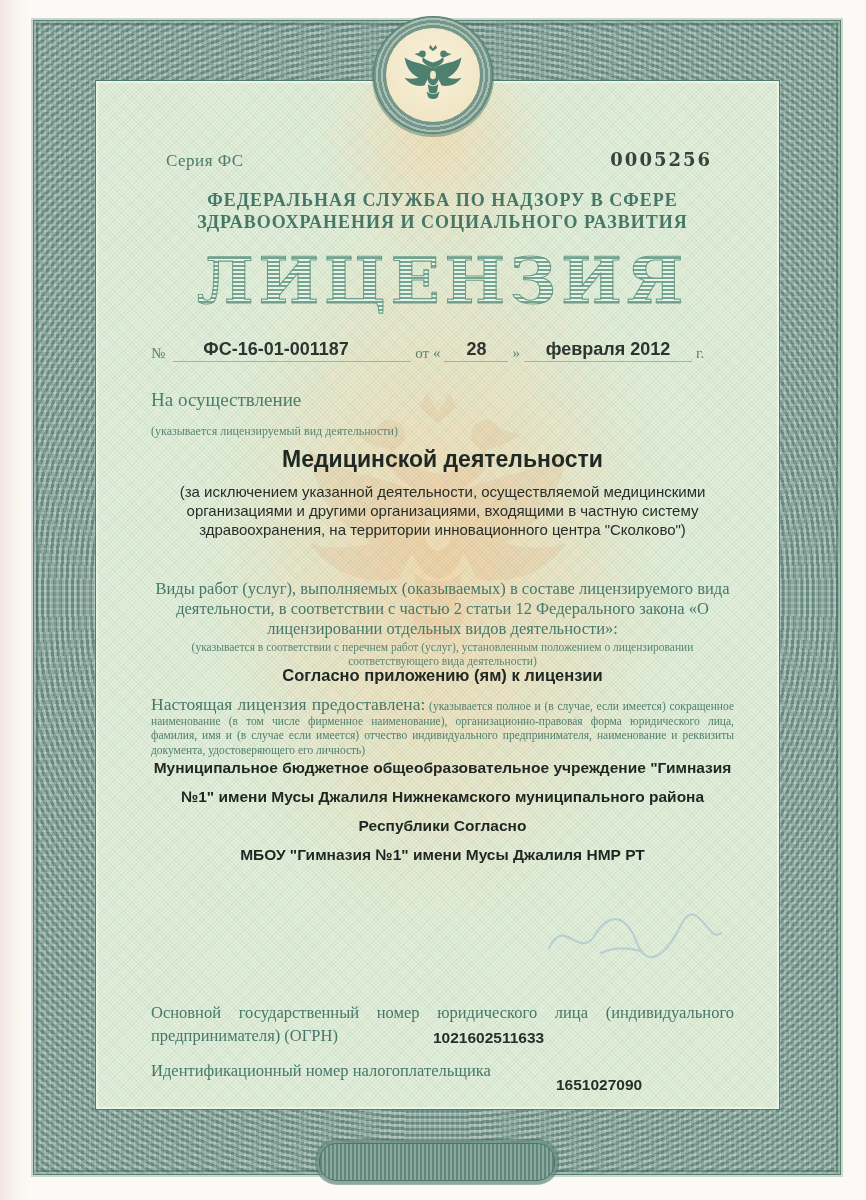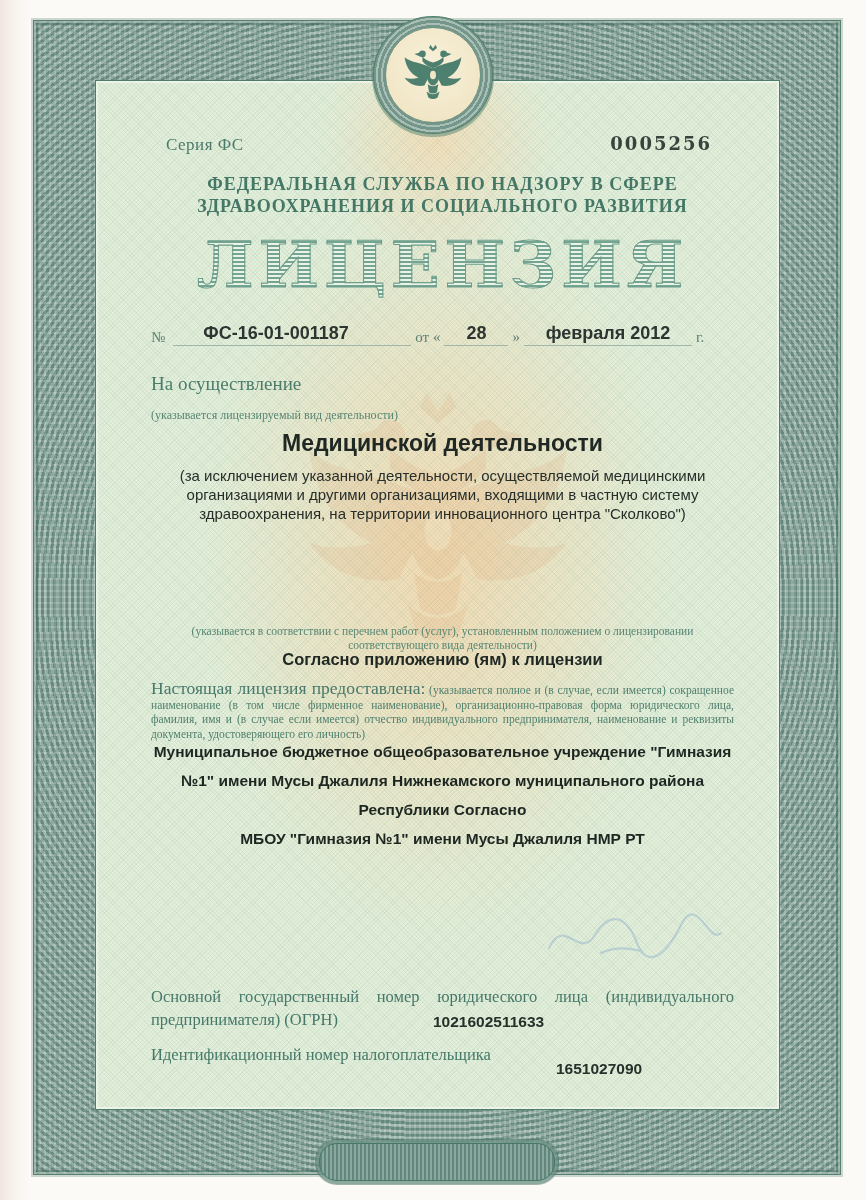--- a/index.html
+++ b/index.html
@@ -67,21 +67,21 @@
   .watermark{
     position:absolute;left:50%;top:300px;transform:translateX(-50%);
     width:300px;height:300px;opacity:.12;pointer-events:none;
   }
   
   .signature{
     position:absolute;left:445px;top:822px;width:190px;height:70px;opacity:.30;
   }
   
   .content{position:absolute;inset:0;}
-  .blk{position:absolute;left:55px;width:583px;}
+  .blk{position:absolute;left:55px;width:583px;margin-top:16px;}
   .sans{font-family:"Liberation Sans", sans-serif;}
 
   .series-row{top:52px;display:flex;justify-content:space-between;align-items:baseline;padding:0 22px 0 15px;box-sizing:border-box;}
   .series-label{font-size:17px;color:#4c7a6a;letter-spacing:.5px;}
   .form-number{font-family:"DejaVu Serif", serif;font-weight:bold;font-size:18px;letter-spacing:2px;color:#37433d;}
 
   .authority{top:92px;text-align:center;font-weight:bold;font-size:18px;line-height:22px;letter-spacing:1px;color:#457767;}
 
   .doc-title{
     top:148px;text-align:center;
@@ -177,20 +177,21 @@
         <span class="gap">»</span>
         <span class="ul month">февраля 2012</span>
         <span class="gap">г.</span>
       </div>
 
       <div class="blk activity-head">На осуществление</div>
       <div class="blk activity-note">(указывается лицензируемый вид деятельности)</div>
       <div class="blk activity-value sans">Медицинской деятельности</div>
       <div class="blk activity-exception sans">(за исключением указанной деятельности, осуществляемой медицинскими организациями и другими организациями, входящими в частную систему здравоохранения, на территории инновационного центра "Сколково")</div>
 
+      <div class="blk works-intro">Виды работ (услуг), выполняемых (оказываемых) в составе лицензируемого вида деятельности, в соответствии с частью 2 статьи 12 Федерального закона «О лицензировании отдельных видов деятельности»:</div>
       <div class="blk works-note">(указывается в соответствии с перечнем работ (услуг), установленным положением о лицензировании соответствующего вида деятельности)</div>
       <div class="blk works-value sans">Согласно приложению (ям) к лицензии</div>
 
       <div class="blk grantee-intro">
         <span class="lead">Настоящая лицензия предоставлена:</span>
         <span>(указывается полное и (в случае, если имеется) сокращенное наименование (в том числе фирменное наименование), организационно-правовая форма юридического лица, фамилия, имя и (в случае если имеется) отчество индивидуального предпринимателя, наименование и реквизиты документа,  удостоверяющего его личность)</span>
       </div>
 
       <div class="blk grantee-name gn1 sans">Муниципальное бюджетное общеобразовательное учреждение "Гимназия</div>
       <div class="blk grantee-name gn2 sans">№1" имени Мусы Джалиля Нижнекамского муниципального района</div>

